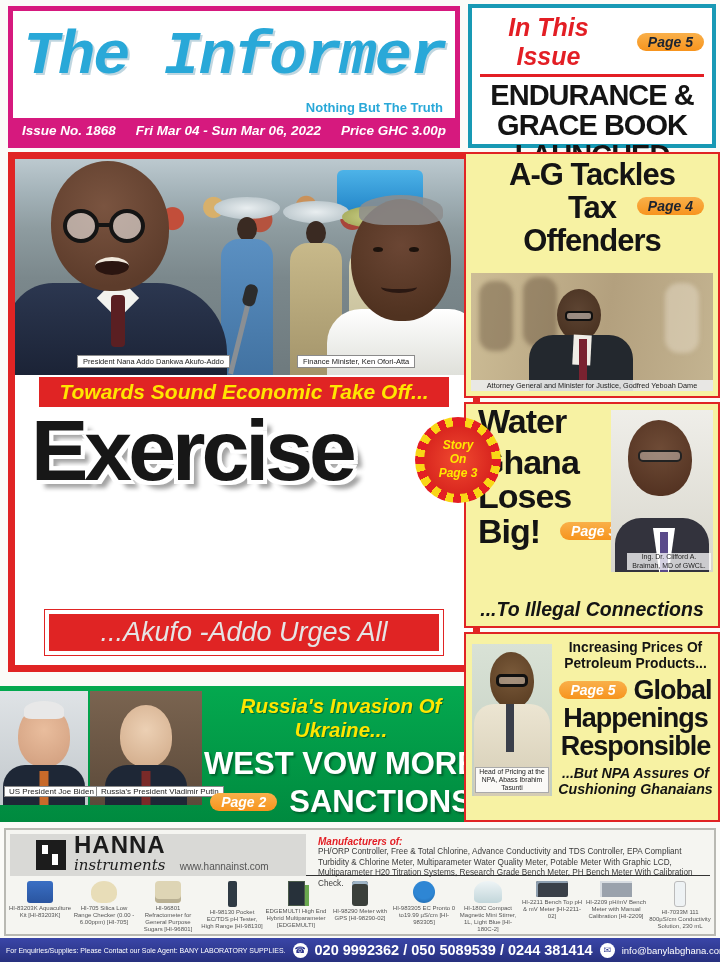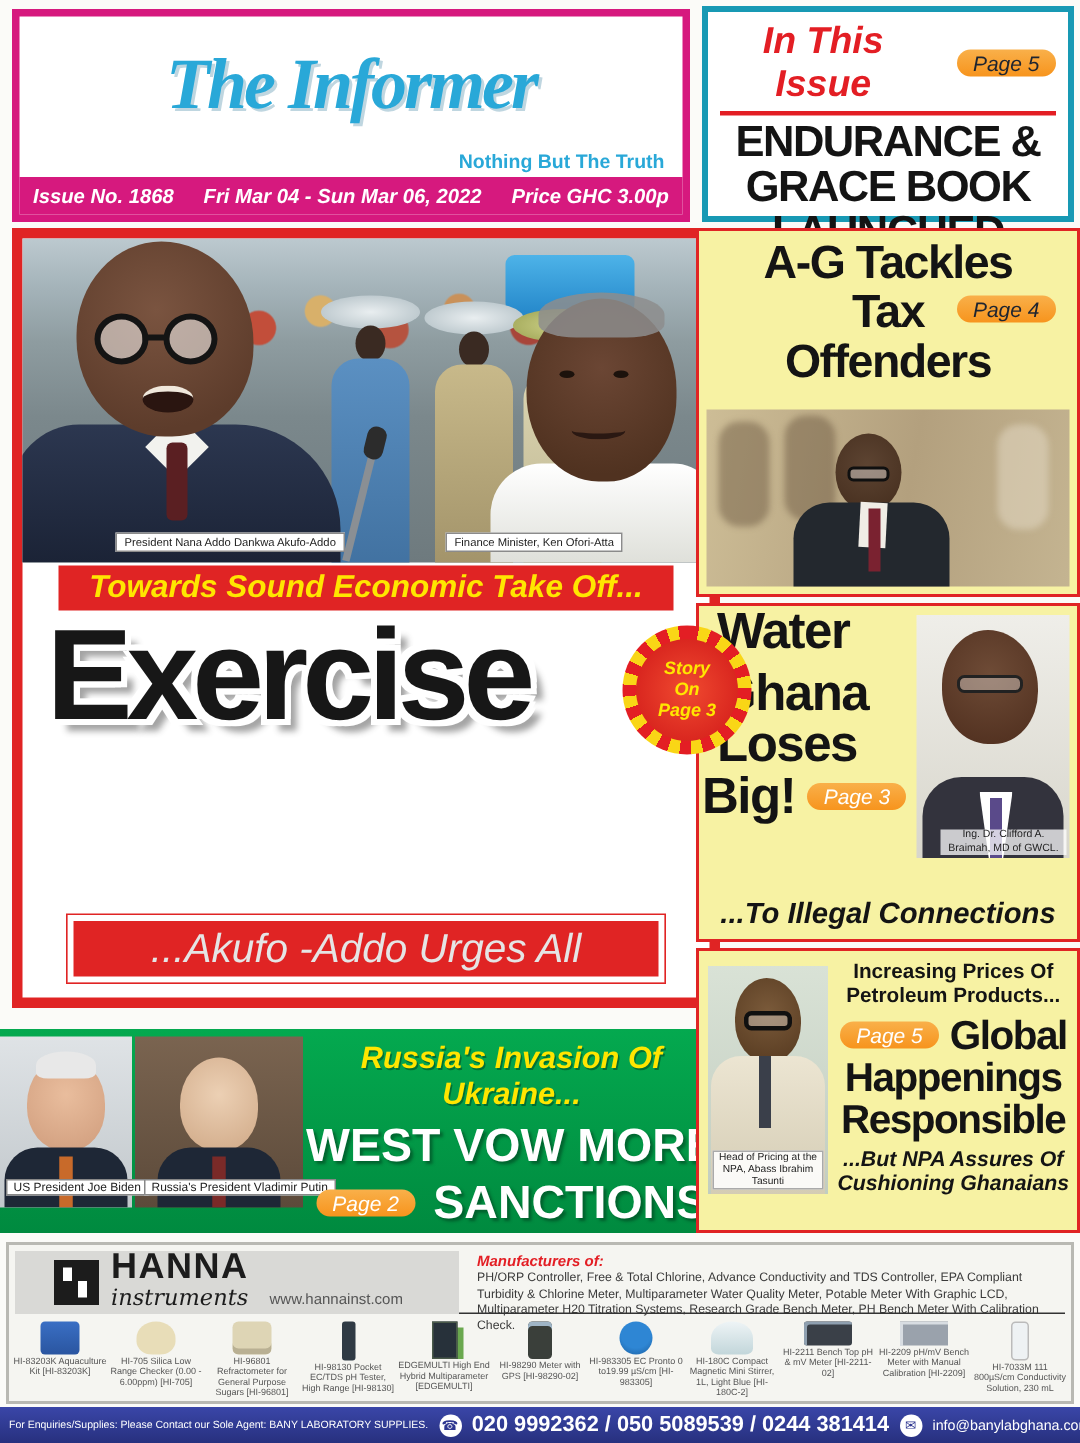--- a/index.html
+++ b/index.html
@@ -1,29 +1,29 @@
 <!DOCTYPE html>
 <html><head>
 <meta charset="utf-8">
 <style>
 *{margin:0;padding:0;box-sizing:border-box}
 html,body{width:720px;height:962px}
 body{position:relative;background:#fbfbf8;font-family:"Liberation Sans",sans-serif;overflow:hidden}
 
 
 .masthead{position:absolute;left:8px;top:6px;width:452px;height:142px;background:#fff;border:5px solid #d6197e;display:flex;flex-direction:column}
-.mast-title{flex:1;color:#29a8d8;font-family:Liberation Serif, serif;font-style:italic;font-weight:bold;font-size:48px;letter-spacing:-2px;text-align:center;line-height:92px;text-shadow:2px 2px 0 rgba(0,90,130,.25)}
+.mast-title{flex:1;color:#29a8d8;font-family:Liberation Mono, monospace;font-style:italic;font-weight:bold;font-size:62px;letter-spacing:-2px;text-align:center;line-height:92px;text-shadow:2px 2px 0 rgba(0,90,130,.25)}
 .mast-tagline{text-align:right;color:#29a8d8;font-weight:bold;font-size:13px;padding-right:12px;margin-top:-6px;margin-bottom:3px}
 .mast-bar{height:25px;background:#d6197e;color:#fff;font-style:italic;font-weight:bold;font-size:13.5px;display:flex;align-items:center;justify-content:space-between;padding:0 9px}
 
 
 .issue-box{position:absolute;left:468px;top:4px;width:248px;height:144px;border:4px solid #1899b4;background:#fff;text-align:center;padding:5px 8px}
 .iti-row{display:flex;align-items:center;justify-content:center;gap:20px;padding-bottom:3px;border-bottom:3px solid #e31e24}
 .iti-label{color:#e31e24;font-weight:bold;font-style:italic;font-size:25px;letter-spacing:0}
-.pill{background:linear-gradient(#f9b04a,#f7941d);border-radius:14px;font-style:italic;font-weight:normal;padding:1px 11px;font-size:14px;color:#1d2430;white-space:nowrap}
+.pill{background:linear-gradient(#f9b04a,#f7941d);border-radius:14px;font-style:italic;font-weight:bold;padding:1px 11px;font-size:14px;color:#1d2430;white-space:nowrap}
 .pill.light{color:#fff}
 .iti-headline{font-weight:900;font-size:29px;line-height:1.03;letter-spacing:-1px;color:#141414;margin-top:4px}
 
 
 .lead{position:absolute;left:8px;top:152px;width:472px;height:520px;border:7px solid #e02424;background:#fff;display:flex;flex-direction:column}
 .lead-photo{position:relative;height:216px;overflow:hidden;background:linear-gradient(180deg,#bcc9cf 0%,#a3b2b8 16%,#8e9ca0 32%,#7b888c 55%,#6e7a7e 100%)}
 .lp-umbrellas{position:absolute;left:30%;top:12%;width:56%;height:26%;
  background:radial-gradient(circle at 8% 60%,#c24e3a 0 11px,transparent 12px),
  radial-gradient(circle at 24% 40%,#d8b06a 0 10px,transparent 11px),
  radial-gradient(circle at 42% 62%,#b5533f 0 12px,transparent 13px),
@@ -105,21 +105,21 @@
 .ag-man-head{position:absolute;left:86px;top:16px;width:44px;height:52px;background:radial-gradient(circle at 48% 40%,#5d4432,#432c1c);border-radius:50%}
 .ag-man-glass{position:absolute;left:8px;top:22px;width:28px;height:10px;border:2px solid #101010;border-radius:4px;background:rgba(255,255,255,.4)}
 .ag-man-suit{position:absolute;left:58px;top:62px;width:104px;height:58px;background:#23282e;border-radius:24px 24px 0 0}
 .ag-man-shirt{position:absolute;left:44px;top:0;width:18px;height:30px;background:#f0ede6;transform:rotate(3deg)}
 .ag-man-tie{position:absolute;left:50px;top:4px;width:8px;height:42px;background:#7a2230}
 .ag-capbar{position:absolute;left:0;right:0;bottom:0;background:rgba(235,235,235,.92);color:#222;font-size:7.3px;text-align:center;padding:1px 2px}
 
 .gw{top:402px;height:226px}
 .gw-line{font-weight:900;color:#141414;font-size:34px;line-height:1.02;letter-spacing:-1px;padding-left:12px}
 .gw-l1{padding-top:6px}
-.gw-pillrow{display:flex;align-items:center;gap:8px;padding-left:2px}
+.gw-pillrow{display:flex;align-items:center;gap:20px;padding-left:12px}
 .gw-photo{position:absolute;right:5px;top:6px;width:102px;height:162px;background:linear-gradient(#efeee9,#d8d6cc);overflow:hidden}
 .gw-head{position:absolute;left:17px;top:10px;width:64px;height:76px;background:radial-gradient(circle at 50% 38%,#6e4b36,#543322 80%);border-radius:48% 52% 46% 48%}
 .gw-glass{position:absolute;left:10px;top:30px;width:44px;height:12px;border:2px solid #222;border-radius:5px;background:rgba(255,255,255,.35)}
 .gw-suit{position:absolute;bottom:0;left:4px;width:94px;height:54px;background:#33333d;border-radius:26px 26px 0 0}
 .gw-shirt{position:absolute;bottom:0;left:38px;width:22px;height:44px;background:#fff;clip-path:polygon(0 0,100% 0,72% 100%,28% 100%)}
 .gw-tie{position:absolute;bottom:0;left:45px;width:8px;height:40px;background:#5a4a8a}
 .gw-cap{position:absolute;right:2px;bottom:2px;width:84px;background:rgba(255,255,255,.75);color:#222;font-size:7px;line-height:1.2;text-align:center}
 .gw-sub{position:absolute;left:0;right:0;bottom:5px;text-align:center;font-style:italic;font-weight:900;font-size:19.5px;color:#141414}
 
 .npa{top:632px;height:190px}
@@ -283,20 +283,21 @@
     <div class="ag-blur agb1"></div>
       <div class="ag-blur agb2"></div>
       <div class="ag-blur agb3"></div>
     <div class="ag-man-head">
         <div class="ag-man-glass"></div>
       </div>
     <div class="ag-man-suit">
         <div class="ag-man-shirt"></div>
         <div class="ag-man-tie"></div>
       </div>
+    <div class="ag-capbar">Attorney General and Minister for Justice, Godfred Yeboah Dame</div>
   </div>
 </div>
 
 <div class="story-box gw">
   <div class="gw-line">Water</div>
   <div class="gw-line gw-l1">Ghana</div>
   <div class="gw-line">Loses</div>
   <div class="gw-pillrow">
     <span class="gw-line" style="padding-left:0">Big!</span>
     <span class="pill light">Page 3</span>

